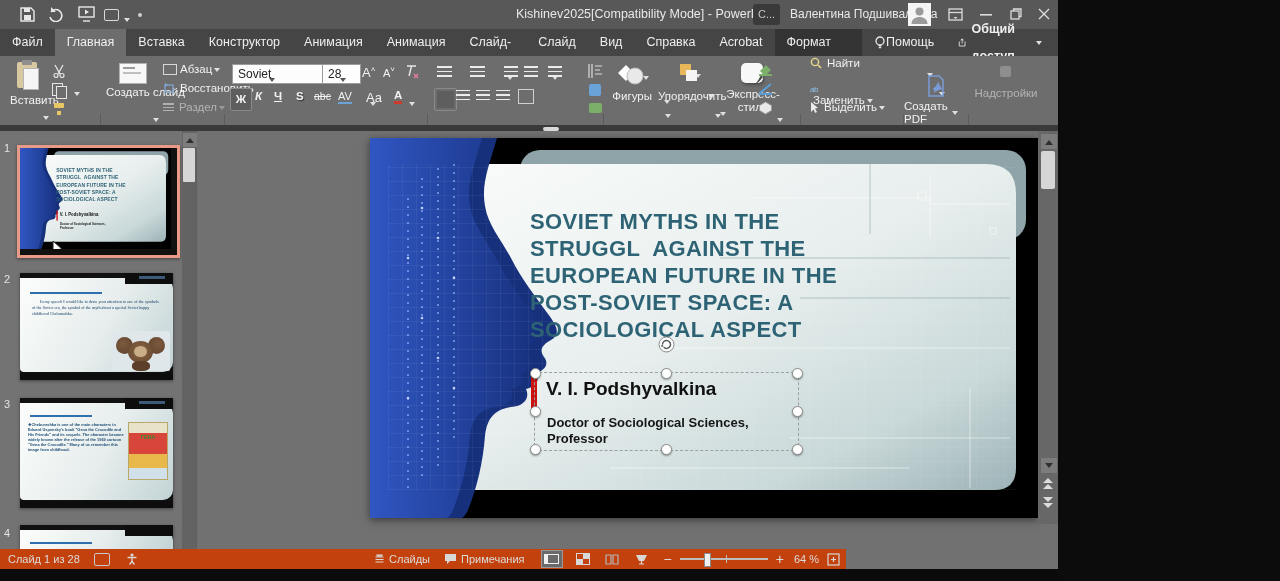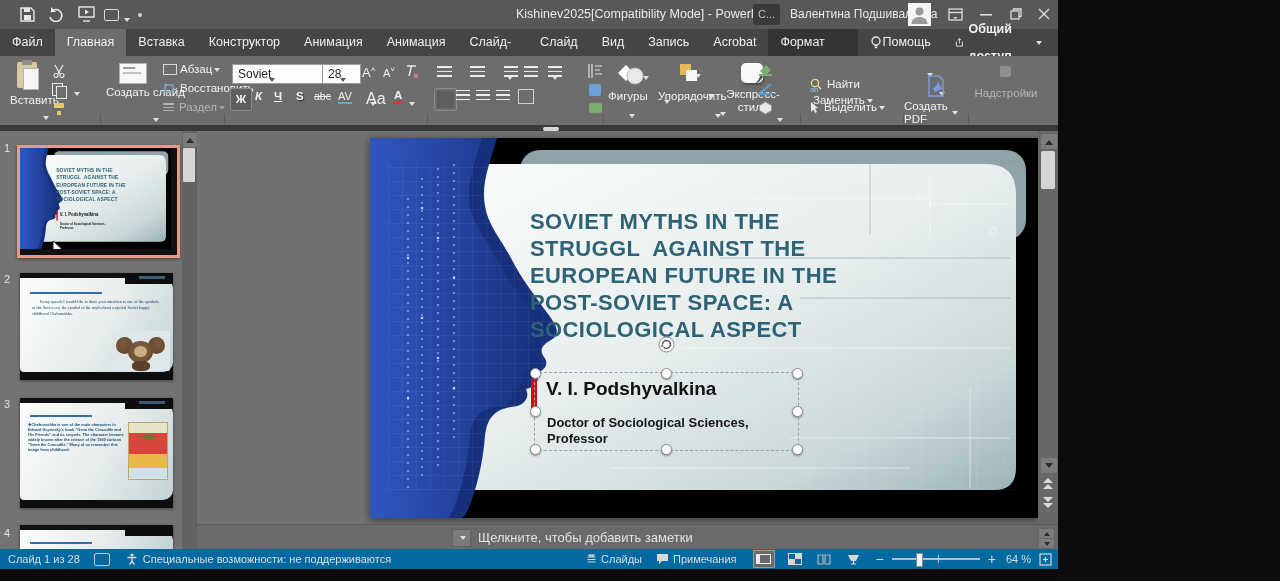--- a/index.html
+++ b/index.html
@@ -40,21 +40,21 @@
   .gridov{background:repeating-linear-gradient(0deg,rgba(255,255,255,.05) 0 1px,transparent 1px 14px),
                      repeating-linear-gradient(90deg,rgba(255,255,255,.05) 0 1px,transparent 1px 14px);}
   .handle{width:9px;height:9px;background:#fff;border:1px solid #8a8a8a;border-radius:50%;box-shadow:0 1px 2px rgba(0,0,0,.35);}
   .selbox{border:1px dashed #9aa0a2;}
   
   .sbtn{background:#7c7c7c;border:1px solid #666;color:#2e2e2e;display:flex;align-items:center;justify-content:center;}
   .tri-u{width:0;height:0;border:4px solid transparent;border-bottom:5px solid #2f2f2f;margin-top:-3px;}
   .tri-d{width:0;height:0;border:4px solid transparent;border-top:5px solid #2f2f2f;margin-bottom:-3px;}
   
   #notesbar{left:197px;top:524px;width:861px;height:25px;background:#6a6a6a;border-top:1px solid #5a5a5a;}
-  #statusbar{left:0;top:549px;width:1058px;height:20px;background:#0369a1;display:flex;align-items:center;}
+  #statusbar{left:0;top:549px;width:846px;height:20px;background:#c2410c;display:flex;align-items:center;}
   .st{font-size:11px;color:#dcdcdc;white-space:nowrap;}
   
   #sidebar{left:1058px;top:0;width:222px;height:581px;background:#0c0c0c;}
   svg{display:block;}
 </style>
 </head>
 <body>
 
 <div id="screen">
 
@@ -107,21 +107,21 @@
     <div id="tabrow" class="a">
       <span class="tab">Файл</span>
       <span class="tab active">Главная</span>
       <span class="tab">Вставка</span>
       <span class="tab">Конструктор</span>
       <span class="tab">Анимация</span>
       <span class="tab">Анимация</span>
       <span class="tab">Слайд-шоу</span>
       <span class="tab">Слайд</span>
       <span class="tab">Вид</span>
-      <span class="tab">Запись</span>
+      <span class="tab">Справка</span>
       <span class="tab">Acrobat</span>
       <span class="tab dark">Формат фигуры</span>
       <span class="spacer"></span>
       <span class="tab" style="display:flex;align-items:center;">
         <svg width="12" height="14" viewBox="0 0 12 14">
             <circle cx="6" cy="5" r="4" fill="none" stroke="#e8e8e8" stroke-width="1.3"></circle>
             <path d="M4.5 9.5h3M4.8 11.5h2.4" stroke="#e8e8e8" stroke-width="1.3"></path>
           </svg>
         <span>Помощь</span>
       </span>
@@ -186,21 +186,21 @@
           <path d="M3 2h9M7.5 2L5 12" stroke="#e8e8e8" stroke-width="1.4"></path>
           <path d="M10 10l4 4m0-4l-4 4" stroke="#e87d9a" stroke-width="1.4"></path>
         </svg>
       <span class="a rbtn box-sel" style="left:230px;top:32px;width:20px;height:21px;text-align:center;line-height:21px;font-weight:bold">Ж</span>
       <span class="a rbtn" style="left:255px;top:34px;font-style:italic;font-weight:bold">К</span>
       <span class="a rbtn" style="left:274px;top:34px;text-decoration:underline;font-weight:bold">Ч</span>
       <span class="a rbtn" style="left:296px;top:34px;font-weight:bold;text-shadow:1px 1px 1px #333">S</span>
       <span class="a rbtn" style="left:314px;top:34px;text-decoration:line-through;font-size:10.5px">abc</span>
       <span class="a rbtn" style="left:338px;top:34px;font-size:11px;border-bottom:2px solid #6aa3d8">AV</span>
       <span class="a car" style="left:356px;top:40px"></span>
-      <span class="a rbtn" style="left:366px;top:34px;font-size:16px">Aa</span>
+      <span class="a rbtn" style="left:366px;top:34px;font-size:13px">Aa</span>
       <span class="a car" style="left:382px;top:40px"></span>
       <span class="a rbtn" style="left:394px;top:33px;font-weight:bold;border-bottom:3px solid #d03a2a">А</span>
       <span class="a car" style="left:408px;top:40px"></span>
       <span class="a glabel" style="left:290px;width:60px">Шрифт</span>
       <span class="a launcher" style="left:416px;top:116px"></span>
       <div class="a gdiv" style="left:427px"></div>
 
       
       <span class="a bars" style="left:437px;top:10px;width:15px;height:12px"></span><span class="a car" style="left:455px;top:14px"></span>
       <span class="a bars" style="left:470px;top:10px;width:15px;height:12px"></span><span class="a car" style="left:488px;top:14px"></span>
@@ -216,21 +216,21 @@
       <span class="a bars box-sel" style="left:434px;top:32px;width:17px;height:17px;background-clip:content-box;padding:2px"></span>
       <span class="a bars" style="left:456px;top:34px;width:14px;height:12px"></span>
       <span class="a bars" style="left:476px;top:34px;width:14px;height:12px"></span>
       <span class="a bars" style="left:496px;top:34px;width:14px;height:12px"></span>
       <span class="a" style="left:518px;top:33px;width:14px;height:13px;border:1px solid #d0d0d0"></span><span class="a car" style="left:537px;top:38px"></span>
       <span class="a glabel" style="left:490px;width:46px">Абзац</span>
       <span class="a launcher" style="left:592px;top:116px"></span>
       <div class="a gdiv" style="left:603px"></div>
 
       
-      <div class="a" style="left:608px;top:4px;width:44px;height:58px;text-align:left">
+      <div class="a" style="left:608px;top:4px;width:44px;height:58px;text-align:right">
         <svg class="a" style="left:8px;top:3px" width="28" height="24" viewBox="0 0 28 24">
             <path d="M2 10L10 2l8 8-8 8z" fill="#fdfdfd"></path>
             <circle cx="19" cy="13" r="8" fill="#e9e9e9" stroke="#bbb"></circle>
           </svg>
         <span class="a rbtn" style="left:0;top:30px;width:44px">Фигуры</span>
         <span class="a car" style="left:19px;top:48px"></span>
       </div>
       <div class="a" style="left:658px;top:4px;width:62px;height:58px;text-align:center">
         <span class="a" style="left:22px;top:4px;width:11px;height:11px;background:#e8b75a"></span>
         <span class="a" style="left:28px;top:10px;width:11px;height:11px;background:#f5f5f5"></span>
@@ -254,21 +254,21 @@
           <rect x="1" y="11" width="13" height="2" fill="#5b9bd5"></rect>
         </svg><span class="a car" style="left:788px;top:30px"></span>
       <svg class="a" style="left:758px;top:45px" width="15" height="14" viewBox="0 0 15 14">
           <path d="M7.5 1l6 3.5v5l-6 3.5-6-3.5v-5z" fill="#e9e9e9" stroke="#9a9a9a"></path>
         </svg><span class="a car" style="left:788px;top:49px"></span>
       <span class="a glabel" style="left:660px;width:70px">Рисование</span>
       <span class="a launcher" style="left:789px;top:116px"></span>
       <div class="a gdiv" style="left:800px"></div>
 
       
-      <div class="a rbtn" style="left:810px;top:22px"><svg style="display:inline-block;vertical-align:-2px" width="12" height="12" viewBox="0 0 12 12">
+      <div class="a rbtn" style="left:810px;top:1px"><svg style="display:inline-block;vertical-align:-2px" width="12" height="12" viewBox="0 0 12 12">
             <circle cx="5" cy="5" r="3.6" fill="none" stroke="#e8d88a" stroke-width="1.4"></circle>
             <path d="M8 8l3 3" stroke="#e8d88a" stroke-width="1.6"></path>
           </svg><span style="margin-left:5px">Найти</span></div>
       <div class="a rbtn" style="left:810px;top:26px"><span style="font-size:8px;color:#8fc1e8;letter-spacing:-.5px">ab<br></span><span style="margin-left:3px">Заменить</span><span class="car"></span></div>
       <div class="a rbtn" style="left:810px;top:45px"><svg style="display:inline-block;vertical-align:-2px" width="10" height="12" viewBox="0 0 10 12">
             <path d="M1 1l7 6-3 .5 2 3.5-1.8 1L3.5 8.5 1 11z" fill="#ececec"></path>
           </svg><span style="margin-left:4px">Выделить</span><span class="car"></span></div>
       <span class="a glabel" style="left:806px;width:92px">Редактирование</span>
       <div class="a gdiv" style="left:903px"></div>
 
@@ -463,39 +463,28 @@
             <path d="M1 6l5-5 5 5z" fill="#dcdcdc"></path>
             <path d="M1 12l5-5 5 5z" fill="#dcdcdc"></path>
           </svg>
         <svg class="a" style="left:4px;top:364px" width="12" height="14" viewBox="0 0 12 14">
             <path d="M1 2l5 5 5-5z" fill="#dcdcdc"></path>
             <path d="M1 8l5 5 5-5z" fill="#dcdcdc"></path>
           </svg>
       </div>
     </div>
 
-    <div id="notesbar" class="a">
-      <span class="a" style="left:255px;top:4px;width:17px;height:16px;background:#7b7b7b;border:1px solid #616161;text-align:center"><span class="car" style="top:0"></span></span>
-      <span class="a" style="left:281px;top:5px;font-size:13px;color:#e2e2e2;white-space:nowrap">Щелкните, чтобы добавить заметки</span>
-      <span class="a sbtn" style="right:3px;top:3px;width:15px;height:9px">
-          <span class="tri-u" style="border-width:3px;border-bottom-width:4px"></span>
-        </span>
-      <span class="a sbtn" style="right:3px;top:13px;width:15px;height:9px">
-          <span class="tri-d" style="border-width:3px;border-top-width:4px"></span>
-        </span>
-    </div>
 
     <div id="statusbar" class="a">
       <span class="st" style="margin-left:8px">Слайд 1 из 28</span>
       <span style="margin-left:14px;width:14px;height:11px;border:1.3px solid #c9c9c9;border-radius:2px;display:inline-block"></span>
       <svg style="margin-left:16px" width="12" height="12" viewBox="0 0 12 12">
           <circle cx="6" cy="2" r="1.6" fill="#d8d8d8"></circle>
           <path d="M1.5 4.5h9M6 4.5v4M6 8.5L3.5 11.5M6 8.5l2.5 3" stroke="#d8d8d8" stroke-width="1.3" fill="none"></path>
         </svg>
-      <span class="st" style="margin-left:5px">Специальные возможности: не поддерживаются</span>
       <span class="spacer"></span>
       <svg width="11" height="12" viewBox="0 0 11 12">
           <path d="M1.5 4h8M1.5 6.5h8M1.5 9h8" stroke="#d8d8d8" stroke-width="1.2"></path>
           <path d="M2 1.5h7l-1 2H3z" fill="#d8d8d8"></path>
         </svg>
       <span class="st" style="margin-left:4px">Слайды</span>
       <svg style="margin-left:14px" width="13" height="12" viewBox="0 0 13 12">
           <path d="M1 1h11v7H6l-3 3V8H1z" fill="#d8d8d8"></path>
         </svg>
       <span class="st" style="margin-left:4px">Примечания</span>

